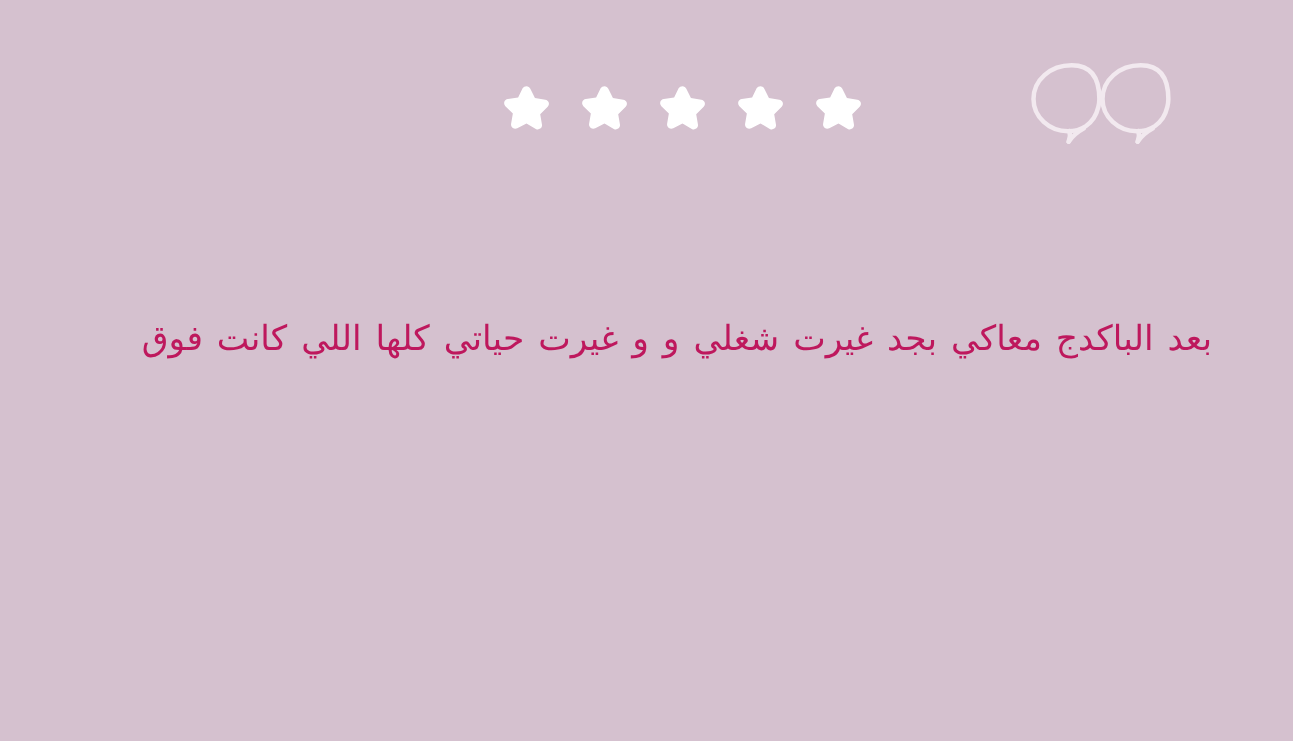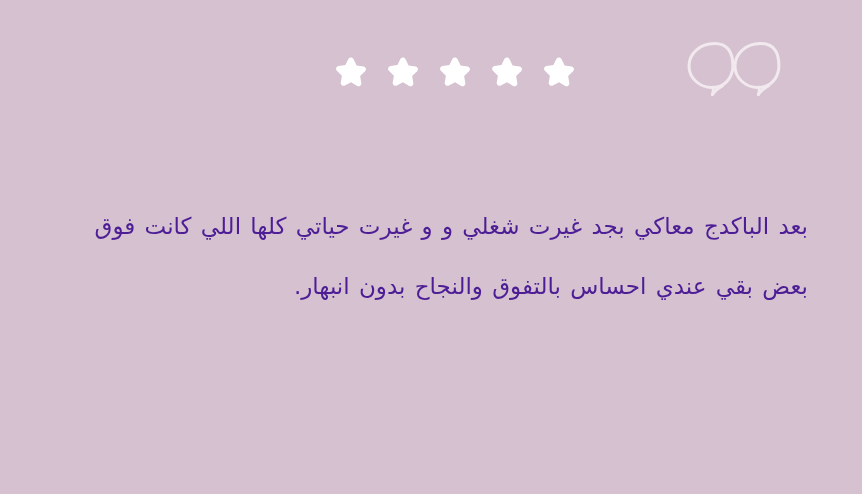--- a/index.html
+++ b/index.html
@@ -74,21 +74,21 @@
     position: absolute;
     top: 196px;
     right: 54px;
     left: 54px;
     text-align: right;
     direction: rtl;
   }
 
   .quote-text {
     margin: 0;
-    color: #4c1d95;
+    color: #be185d;
     font-family: "DejaVu Sans", "Liberation Sans", sans-serif;
     font-size: 23px;
     font-weight: 400;
     line-height: 60px;
     letter-spacing: 0;
     word-spacing: 2px;
     text-align: right;
     direction: rtl;
     unicode-bidi: isolate;
   }
@@ -138,16 +138,15 @@
           <path d="M75.0 49.3 C 75.6 52.0 75.4 54.4 74.4 56.5"></path>
           <path d="M74.4 56.5 C 76.8 53.0 80.4 49.9 84.6 47.6"></path>
         </g>
       </svg>
     </div>
 
   </div>
 
   <div class="quote-body">
     <p class="quote-text">بعد الباكدج معاكي بجد غيرت شغلي و و غيرت حياتي كلها اللي كانت فوق</p>
-    <p class="quote-text">بعض بقي عندي احساس بالتفوق والنجاح بدون انبهار.</p>
   </div>
 
 </div>
 
 </body></html>

